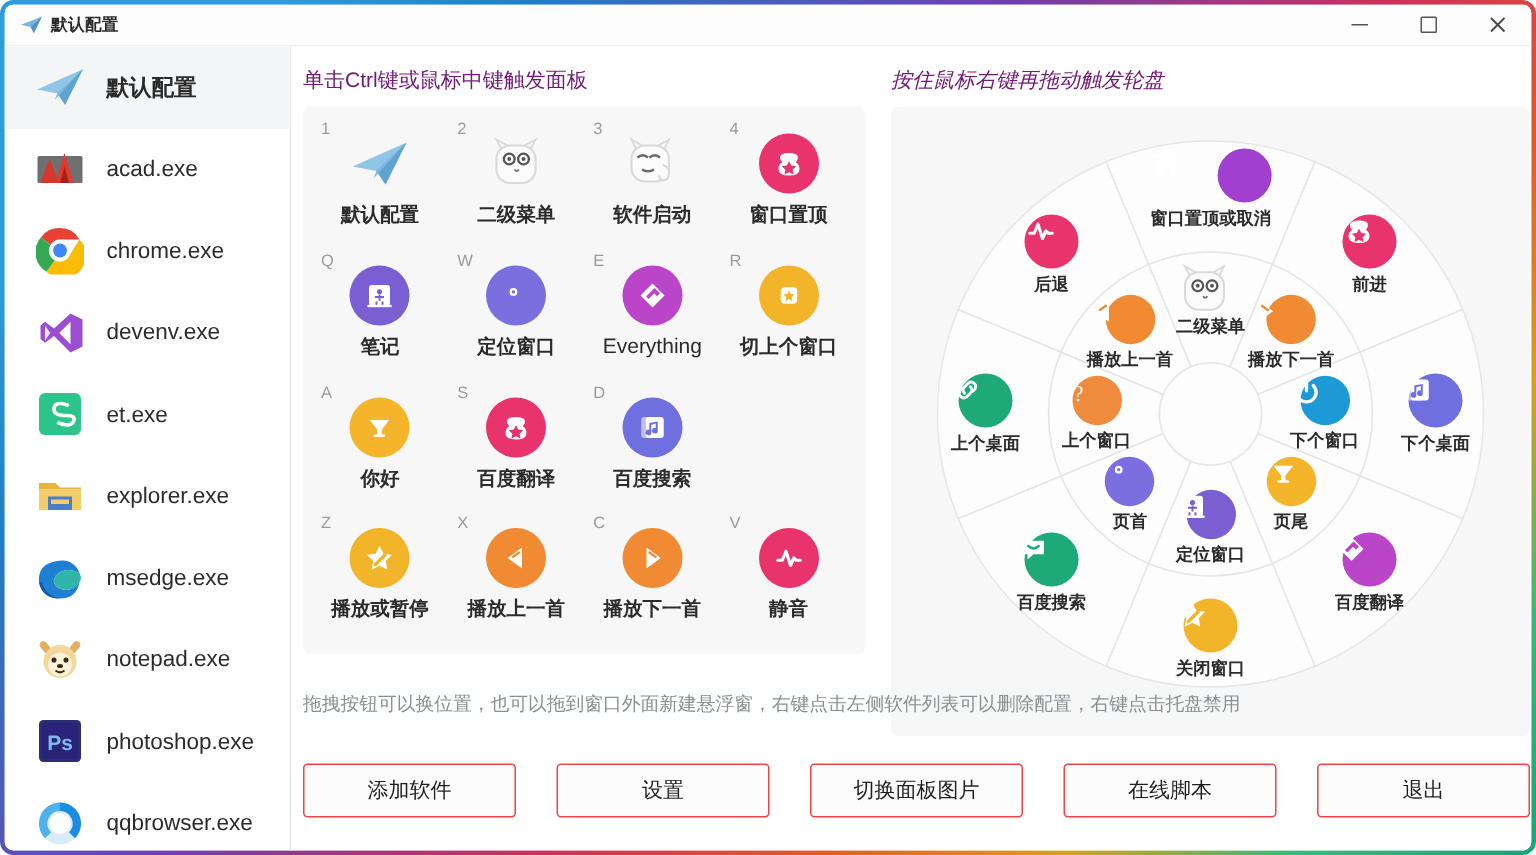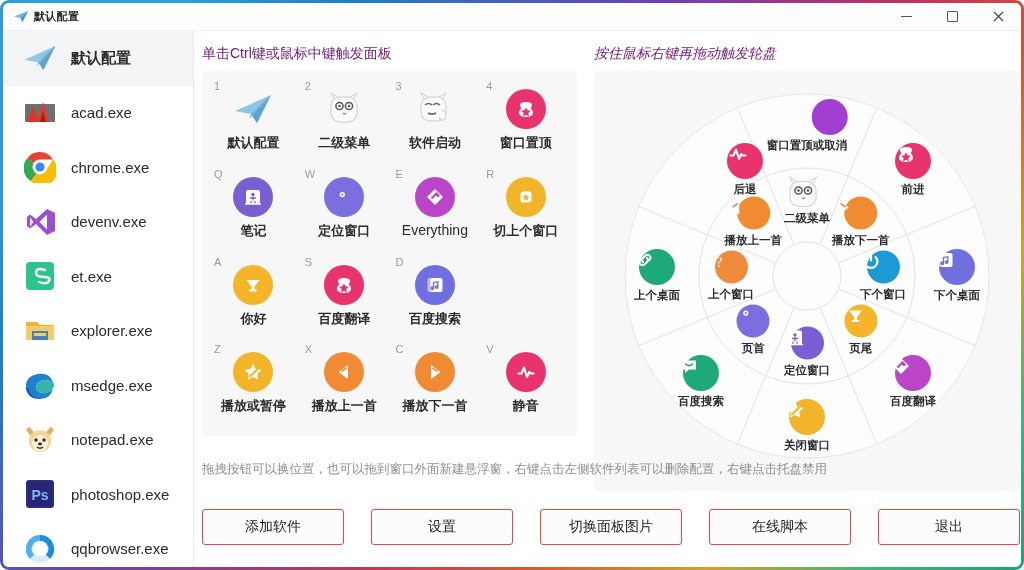--- a/index.html
+++ b/index.html
@@ -505,21 +505,21 @@
             </div>
             <div class="w-node" style="left: 63px; top: 205px;">
               <div class="w-ic" style="background: rgb(30, 170, 120);">
                 <svg width="22" height="22" viewBox="0 0 22 22">
                   <path d="M9 13.2 a3 3 0 0 1 0 -4.2 l2.6 -2.6 a3 3 0 0 1 4.2 4.2 l-1.3 1.3" stroke="#fff" stroke-width="1.9" fill="none" stroke-linecap="round"></path>
                   <path d="M13 8.8 a3 3 0 0 1 0 4.2 l-2.6 2.6 a3 3 0 0 1 -4.2 -4.2 l1.3 -1.3" stroke="#fff" stroke-width="1.9" fill="none" stroke-linecap="round"></path>
                 </svg>
               </div>
               <div class="cap">上个桌面</div>
             </div>
-            <div class="w-node" style="left: 106.934px; top: 98.934px; margin-left: 44px;">
+            <div class="w-node" style="left: 106.934px; top: 98.934px;">
               <div class="w-ic" style="background: rgb(232, 51, 109);">
                 <svg width="22" height="22" viewBox="0 0 22 22">
                   <path d="M3.5 12.5 h3 L9 6.5 l3 9.5 2.2 -5 1.6 1.5 h2.7" stroke="#fff" stroke-width="2.1" fill="none" stroke-linejoin="round" stroke-linecap="round"></path>
                 </svg>
               </div>
               <div class="cap">后退</div>
             </div>
             <div class="w-node" style="left: 213px; top: 129px;">
               <div class="w-ic sm">
                 <svg width="38" height="38" viewBox="0 0 38 38">

